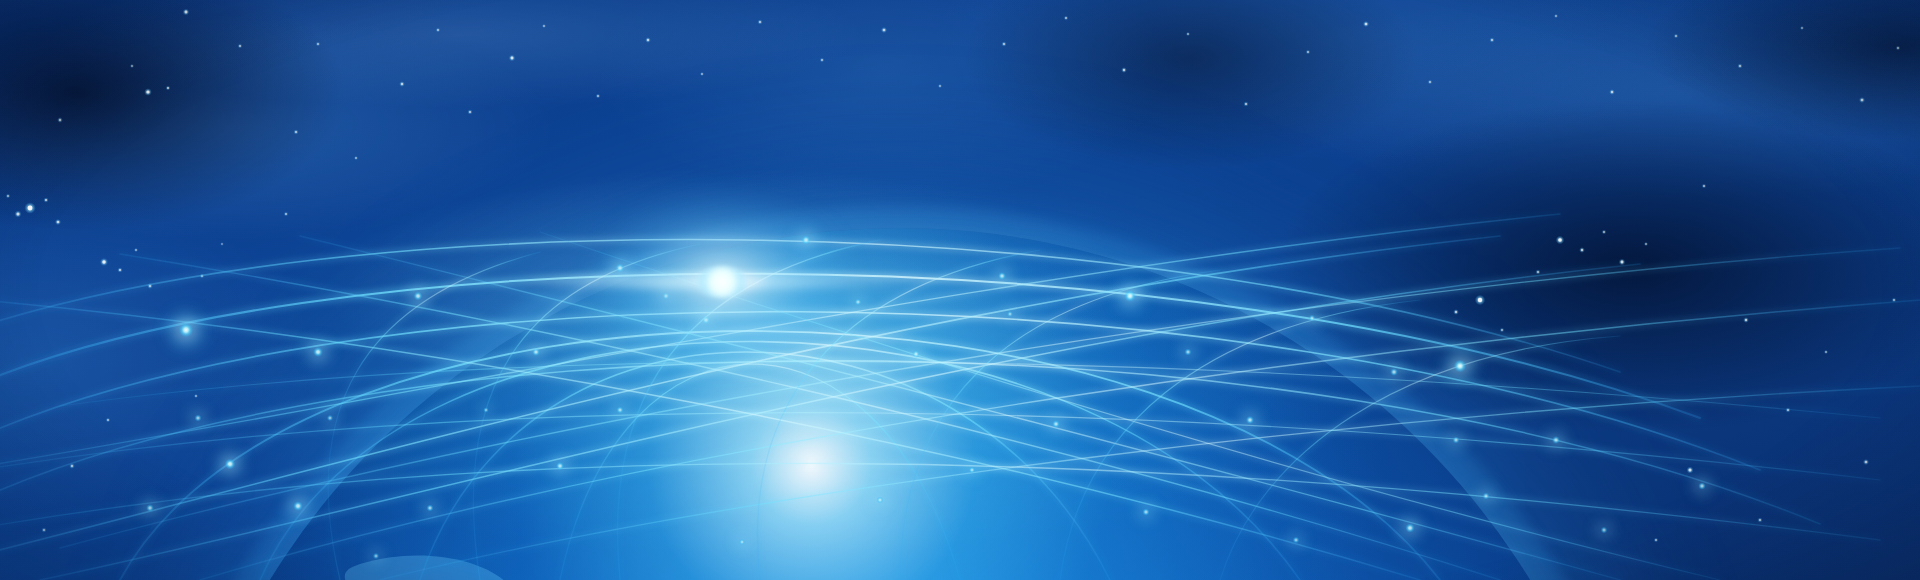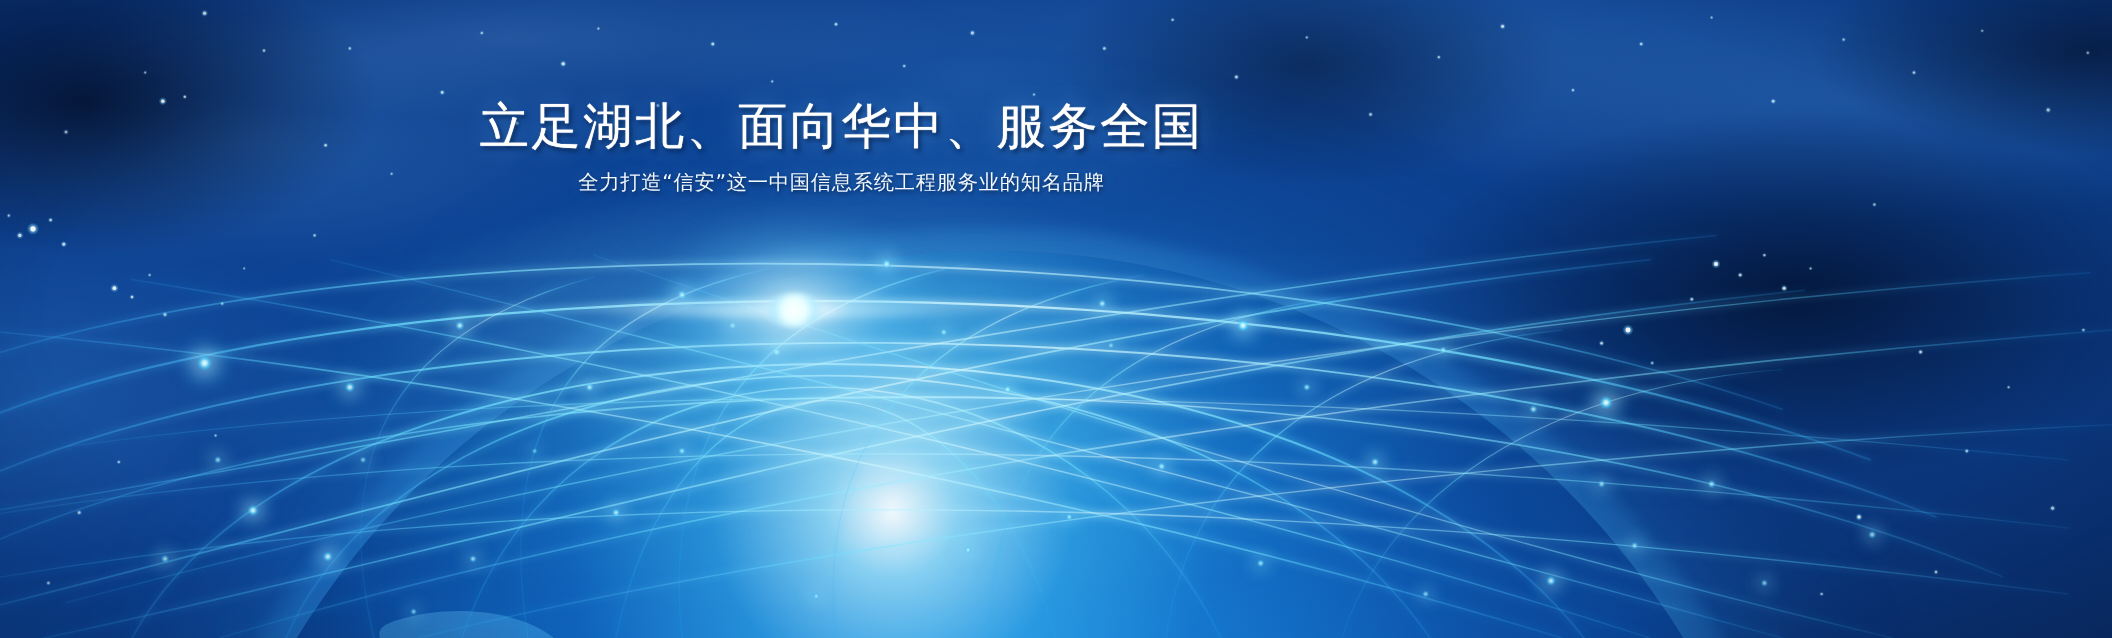--- a/index.html
+++ b/index.html
@@ -522,18 +522,14 @@
 
     <div class="hotspot">
       <div class="bloom"></div>
       <div class="streak"></div>
       <div class="core"></div>
     </div>
   </div>
 
   <div class="vignette"></div>
 
-  <div class="copy">
-    <h1 class="headline">立足湖北、面向华中、服务全国</h1>
-    <p class="subhead">全力打造“信安”这一中国信息系统工程服务业的知名品牌</p>
-  </div>
 
 </div>
 
 </body></html>

